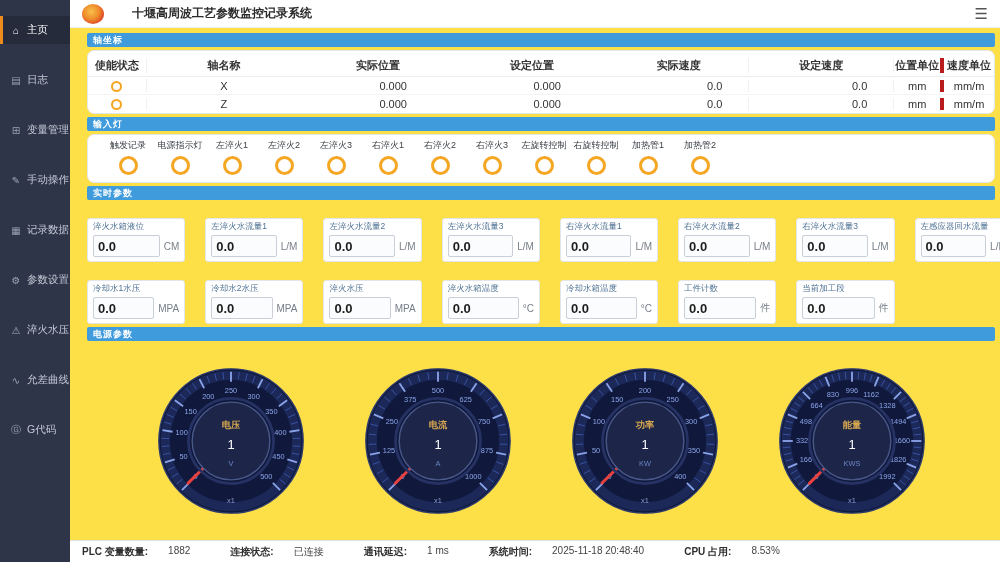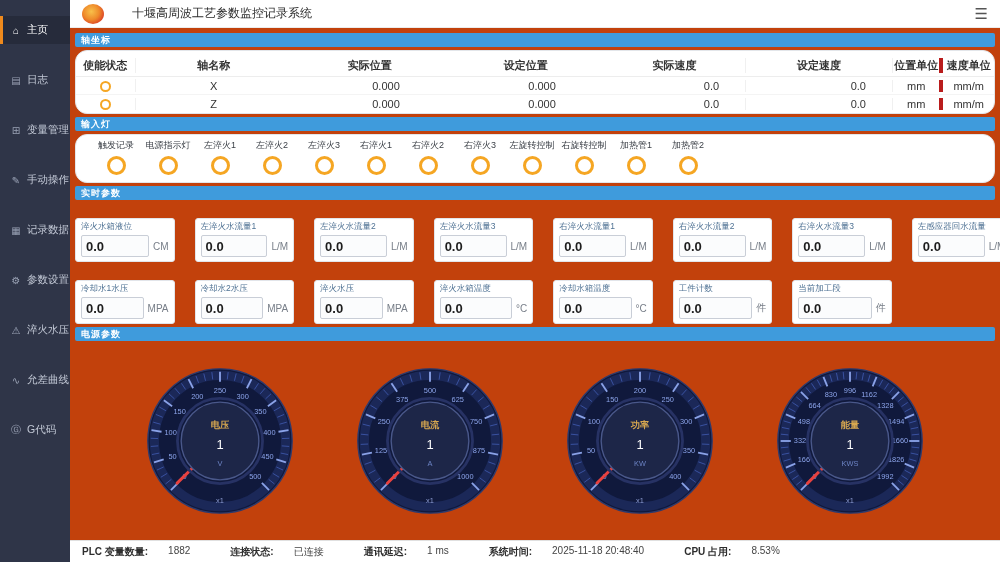--- a/index.html
+++ b/index.html
@@ -11,26 +11,26 @@
   .sidebar{width:70px;background:#2f3548;flex-shrink:0;display:flex;flex-direction:column;padding-top:16px}
   .side-item{display:flex;align-items:center;gap:5px;padding:7px 4px 7px 7px;margin-bottom:22px;color:#c3c9d6;font-size:10.5px;cursor:pointer;border-left:3px solid transparent;white-space:nowrap}
   .side-item.active{background:#262b3b;color:#fff;border-left-color:#ef8a1d}
   .side-icon{font-size:10px;width:12px;text-align:center;flex-shrink:0;color:#9aa2b5}
   .side-item.active .side-icon{color:#fff}
 
   
   .main{flex:1;display:flex;flex-direction:column;min-width:0}
   .topbar{height:28px;background:#fff;border-bottom:1px solid #ececec;display:flex;align-items:center;padding:0 12px;flex-shrink:0}
   .logo{width:22px;height:20px;border-radius:50%;background:radial-gradient(circle at 42% 38%,#f8c04a 0%,#ef8a2a 45%,#d93b26 80%);margin-right:28px;flex-shrink:0}
-  .app-title{font-size:12px;font-weight:normal;color:#2b2b2b}
+  .app-title{font-size:12px;font-weight:bold;color:#2b2b2b}
   .hamburger{margin-left:auto;font-size:15px;color:#555;cursor:pointer;line-height:1}
 
-  .content{flex:1;padding:2px 5px 0 5px;background:#c2410c;overflow:hidden}
+  .content{flex:1;padding:2px 5px 0 17px;background:#fde047;overflow:hidden}
   .sec-bar{background:#3f9bdc;color:#fff;font-size:9px;font-weight:bold;height:14px;line-height:14px;padding-left:6px;border-radius:2px;margin-top:3px;letter-spacing:1px}
-  .panel{background:#fff;border:1px solid #e3e6ea;border-radius:12px;margin-top:3px}
+  .panel{background:#fff;border:1px solid #e3e6ea;border-radius:7px;margin-top:3px}
 
   
   .thead,.tr{display:flex;align-items:center}
   .thead{font-weight:bold;font-size:11px;color:#333;height:22px;border-bottom:1px solid #ededed;margin-top:4px}
   .tr{height:18px;font-size:11px;color:#333;border-bottom:1px solid #f4f4f4}
   .tr:last-child{border-bottom:none}
   .th,.td{overflow:hidden;white-space:nowrap}
   .c0{width:6.5%;text-align:center;border-right:1px solid #f0f0f0}
   .c1{width:17%;text-align:center}
   .c2{width:17%;}

